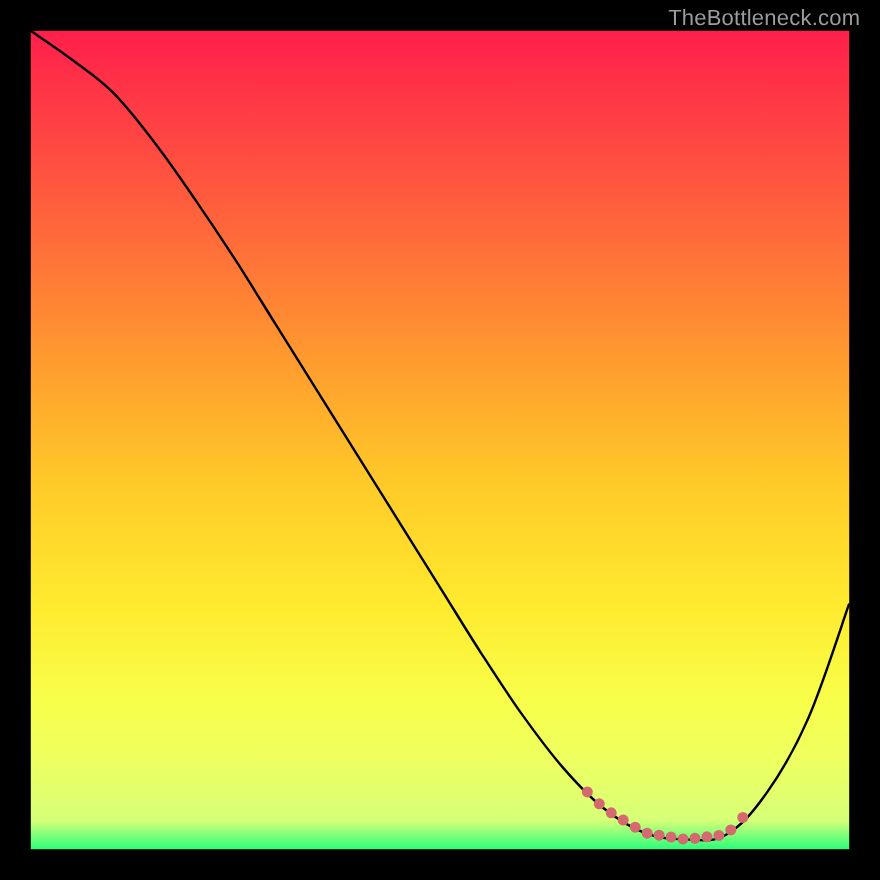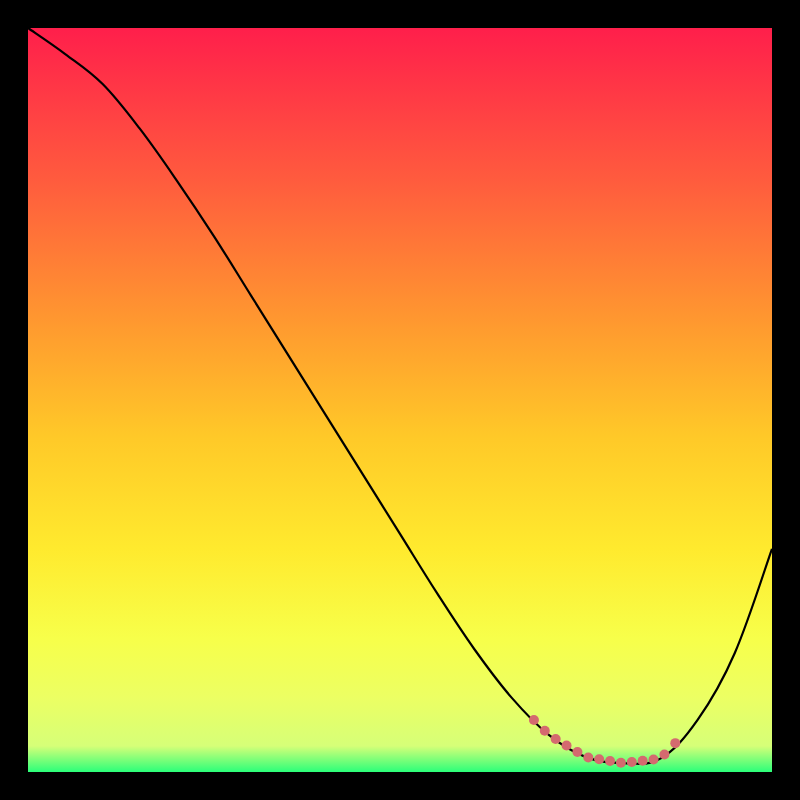--- a/index.html
+++ b/index.html
@@ -64,13 +64,14 @@
         <circle cx="599.1630769230769" cy="759.2260923076923" r="5" fill="#d46a6f"></circle>
         <circle cx="610.0369230769231" cy="760.9659076923077" r="5" fill="#d46a6f"></circle>
         <circle cx="620.9107692307692" cy="762.705723076923" r="5" fill="#d46a6f"></circle>
         <circle cx="631.7846153846153" cy="762.0418461538462" r="5" fill="#d46a6f"></circle>
         <circle cx="642.6584615384616" cy="760.7369846153846" r="5" fill="#d46a6f"></circle>
         <circle cx="653.5323076923077" cy="759.4321230769231" r="5" fill="#d46a6f"></circle>
         <circle cx="664.4061538461539" cy="754.4416" r="5" fill="#d46a6f"></circle>
         <circle cx="675.28" cy="743.1328000000001" r="5" fill="#d46a6f"></circle>
       </g>
   </svg>
+  <div class="watermark">TheBottleneck.com</div>
 </div>
 
 </body></html>

